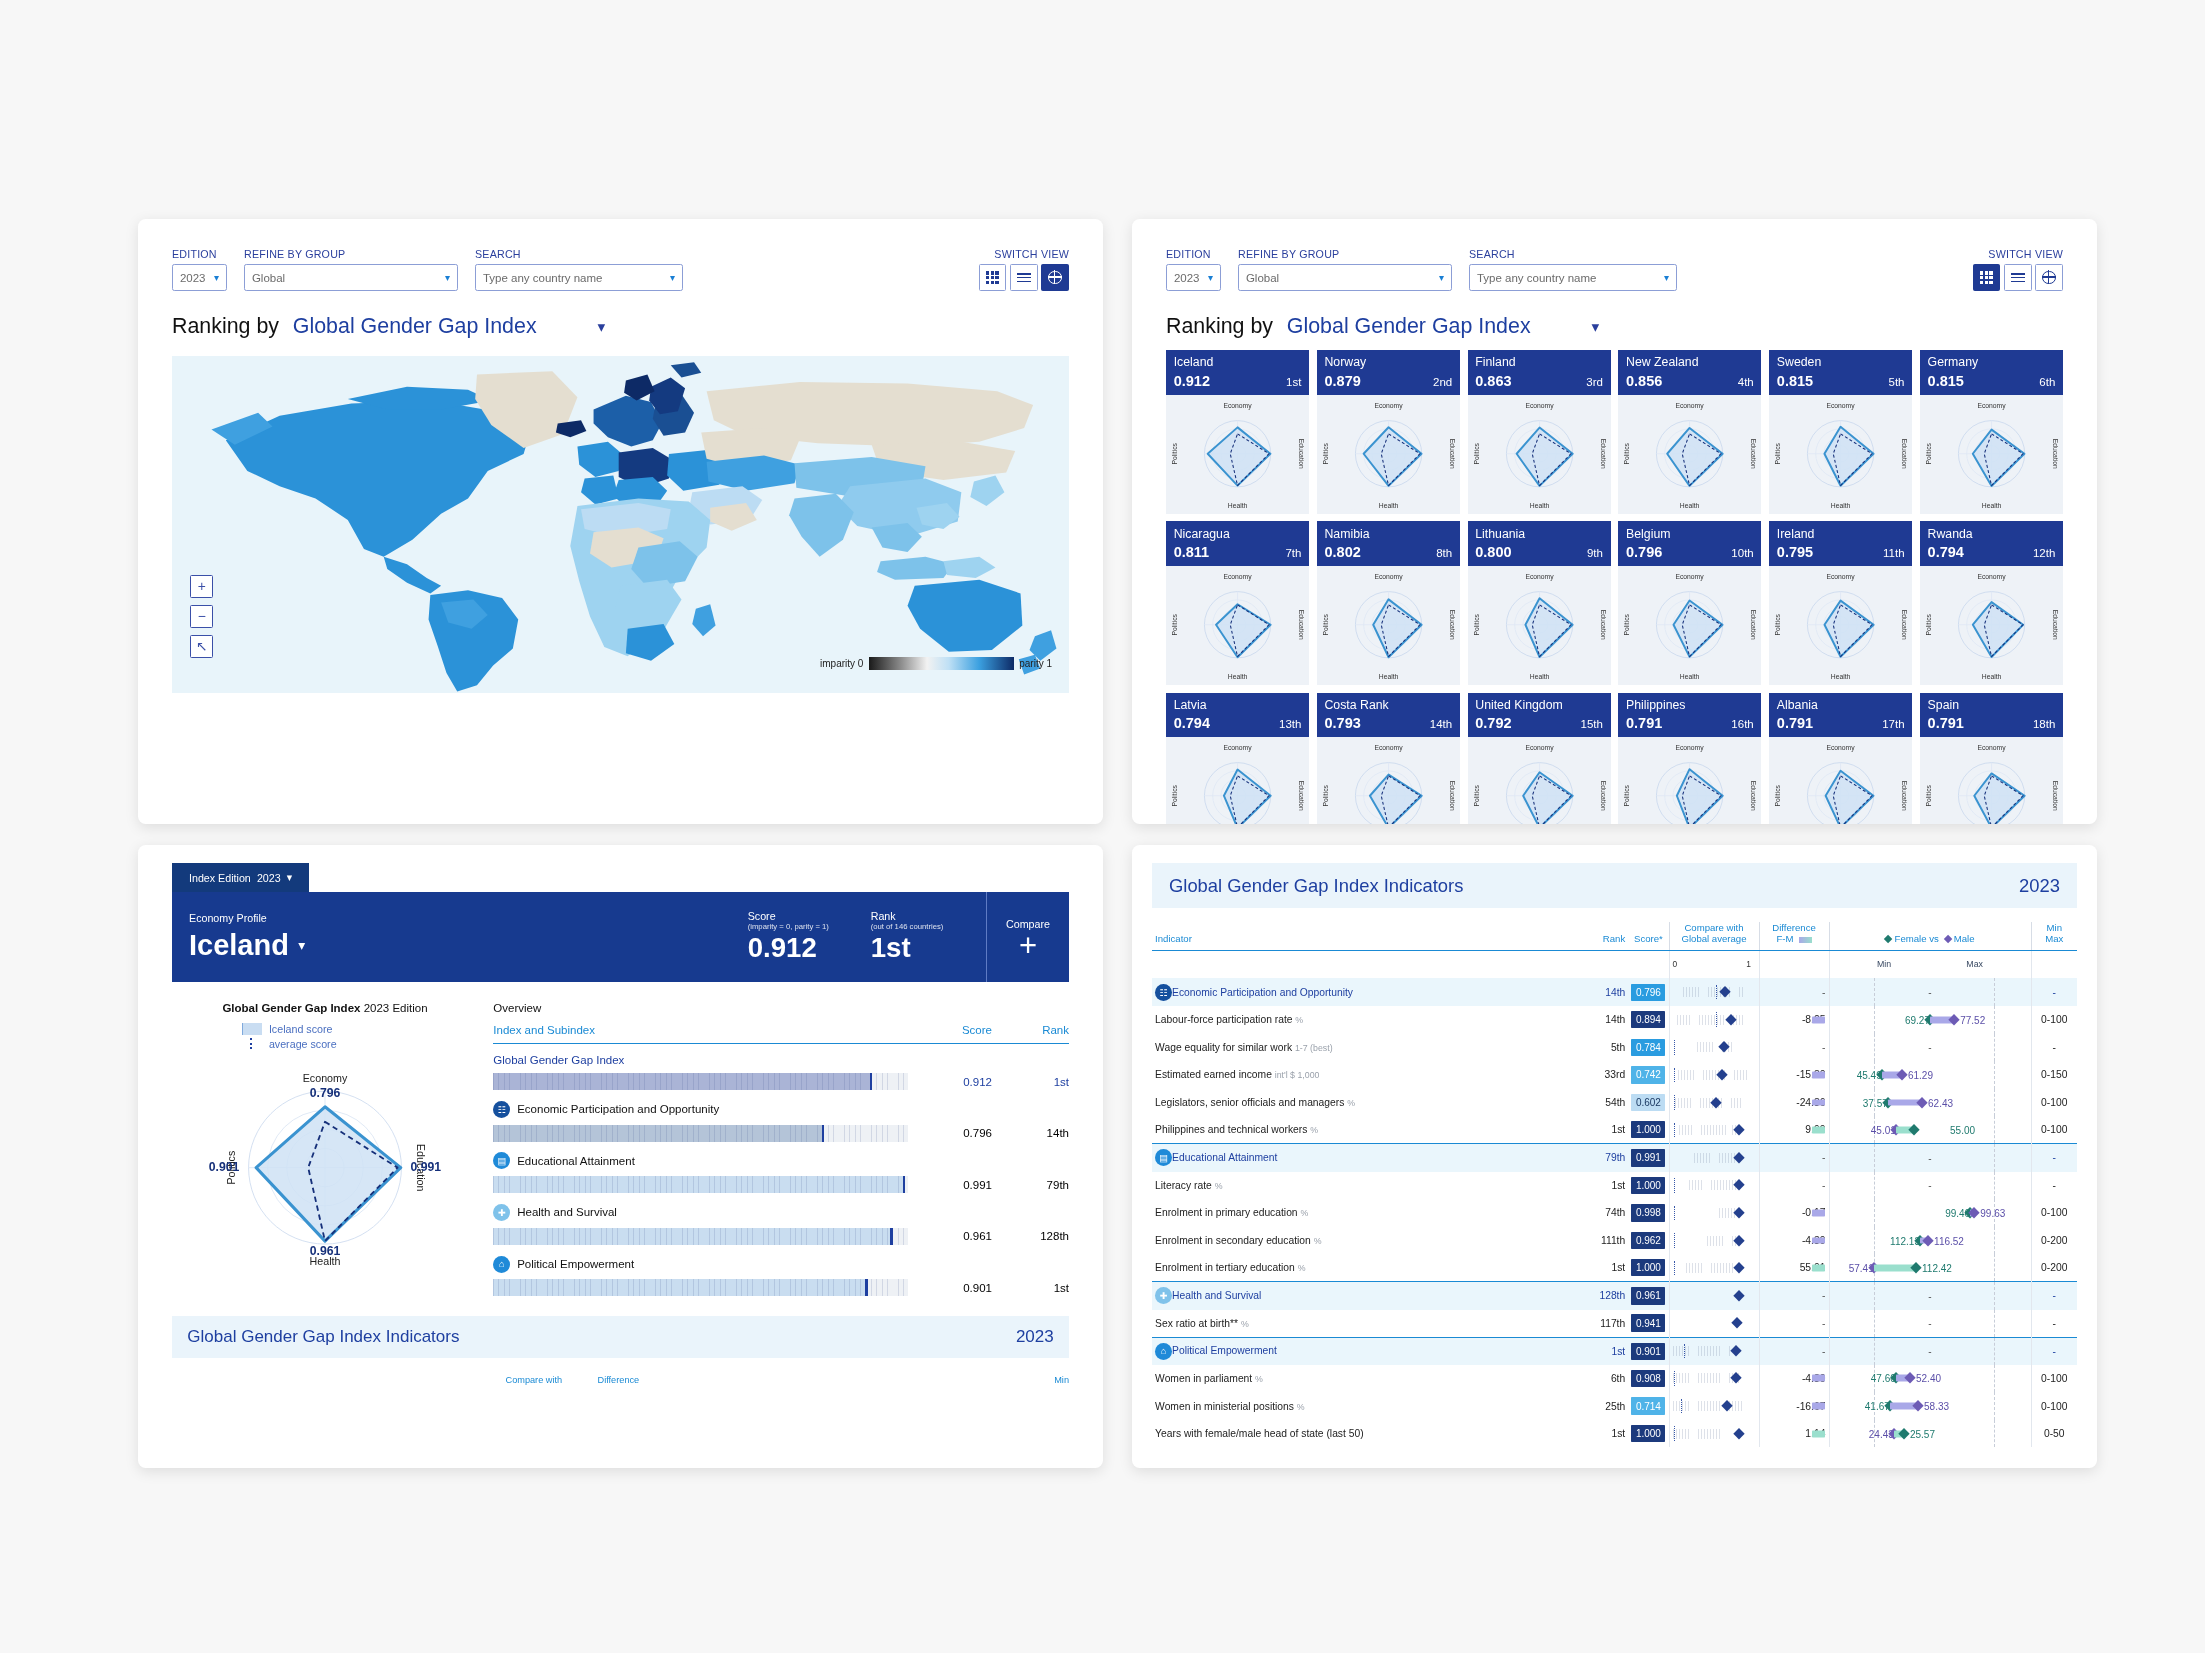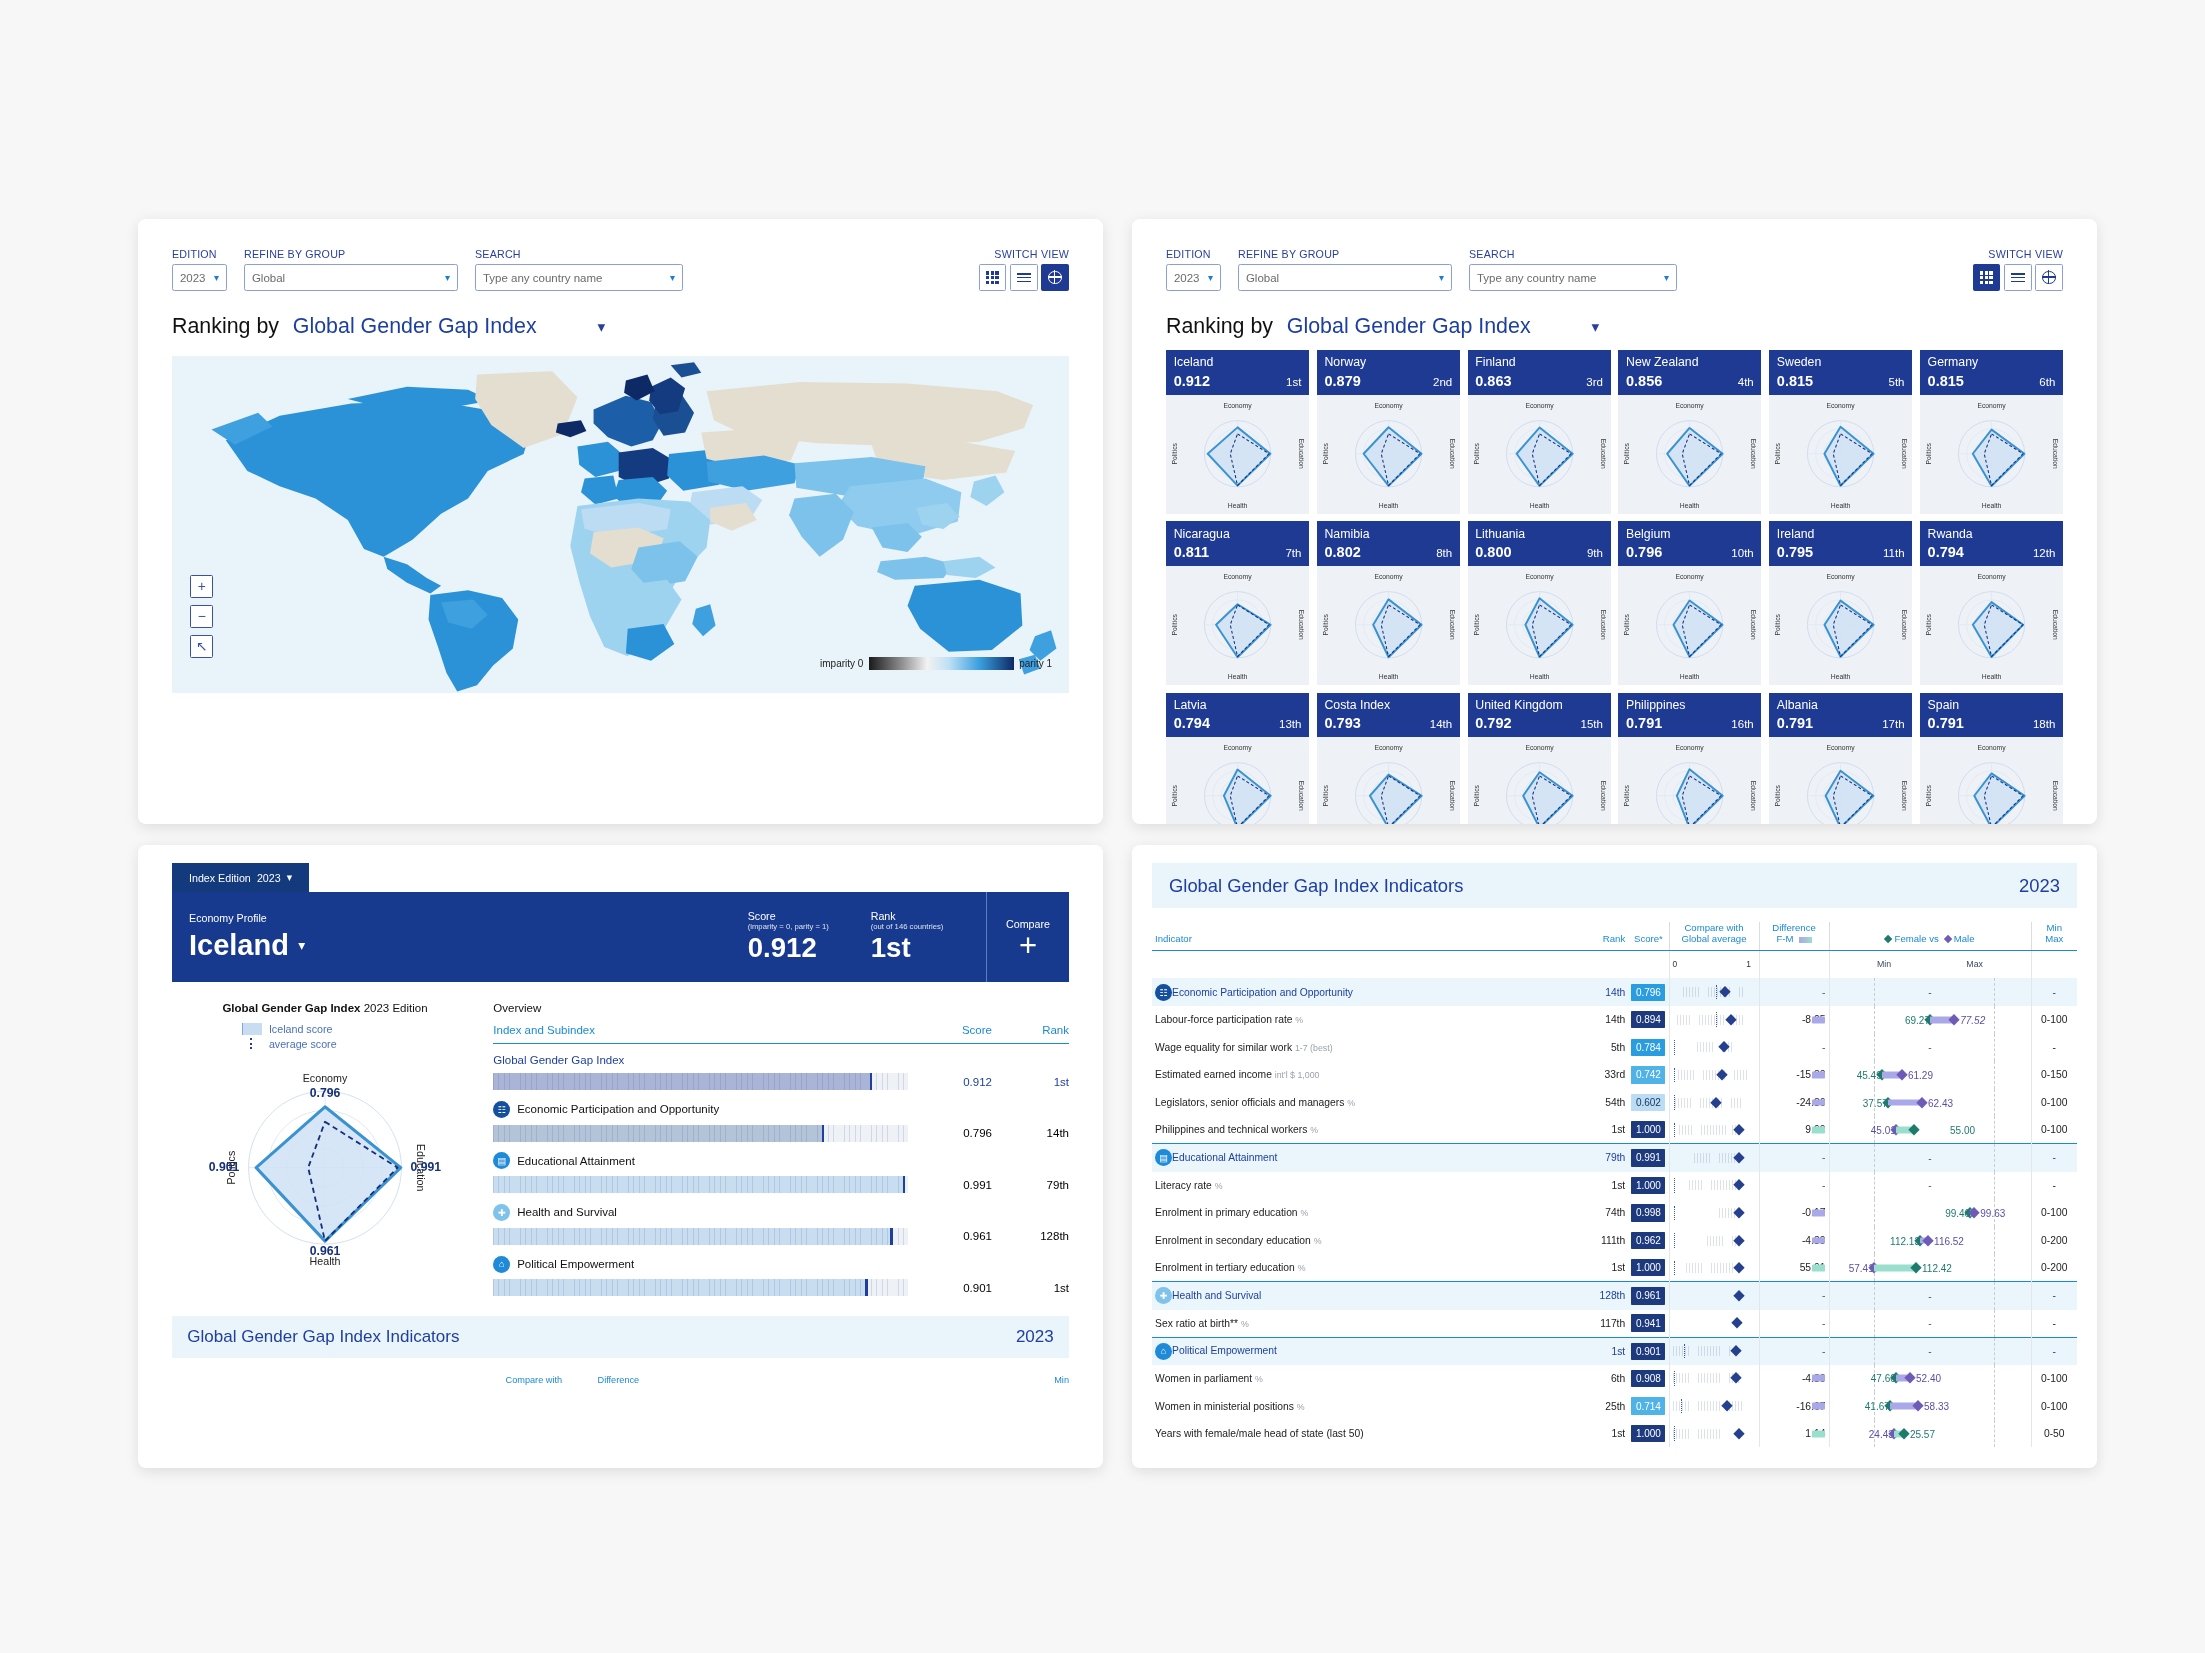--- a/index.html
+++ b/index.html
@@ -816,21 +816,21 @@
             <circle cx="95" cy="78" r="11" fill="none" stroke="#dde7f4"></circle>
             <line x1="95" y1="34" x2="95" y2="122" stroke="#dde7f4"></line>
             <line x1="51" y1="78" x2="139" y2="78" stroke="#dde7f4"></line>
             <polygon points="95,43.239999999999995 138.95600000000002,78 95,120.9 76.872,78" fill="#cfe2f4" fill-opacity=".85" stroke="#3a93d0" stroke-width="2.6" stroke-linejoin="round"></polygon>
             <polygon points="95,51.6 136.8,78 95,120.24 85.32,78" fill="none" stroke="#16307a" stroke-width="1.4" stroke-dasharray="4 3" stroke-linejoin="round"></polygon>
           </svg>
         </div>
       </div>
       <div class="ccard">
         <div class="ccard-head">
-          <div class="ccard-name">Costa Index</div>
+          <div class="ccard-name">Costa Rank</div>
           <div class="ccard-row">
             <span class="ccard-score">0.793</span>
             <span class="ccard-rank">14th</span>
           </div>
         </div>
         <div class="ccard-body">
           <svg class="radar-mini" viewBox="0 0 190 155">
             <text x="95" y="17" text-anchor="middle" class="ax-lab" font-family="Liberation Sans">Economy</text>
             <text x="95" y="150" text-anchor="middle" class="ax-lab" font-family="Liberation Sans">Health</text>
             <text x="14" y="78" text-anchor="middle" class="ax-lab" font-family="Liberation Sans" transform="rotate(-90,14,78)">Politics</text>
@@ -1205,21 +1205,21 @@
           <td class="diff"><span>-8.25</span><span class="diff-sw" style="background:#a9a8e8;"></span></td>
           <td class="fvm">
             <div class="fvm-axis-l"></div>
             <div class="fvm-axis-r"></div>
             <div class="fvm-pair" style="left:50%;transform:translate(-100%,-50%);">
               <span class="lv">69.27</span>
             </div>
             <span class="dmd green" style="left:50%;"></span>
             <span class="fvm-bar" style="position:absolute;top:50%;transform:translateY(-50%);left:50%;width:12%;background:#a9a8e8;"></span>
             <span class="dmd purp" style="left:62%;"></span>
-            <div class="fvm-pair" style="left:calc(62% + 6.1px);font-style:italic;">
+            <div class="fvm-pair" style="left:calc(62% + 6.1px);">
               <span class="rv">77.52</span>
             </div>
           </td>
           <td class="mm">0-100</td>
         </tr>
         <tr class="">
           <td><span>Wage equality for similar work</span> <span class="unit">1-7 (best)</span></td>
           <td class="rank">5th</td>
           <td class="sc"><span class="scorechip" style="background:#2a9ce0;color:#ffffff;">0.784</span></td>
           <td class="cmp">

